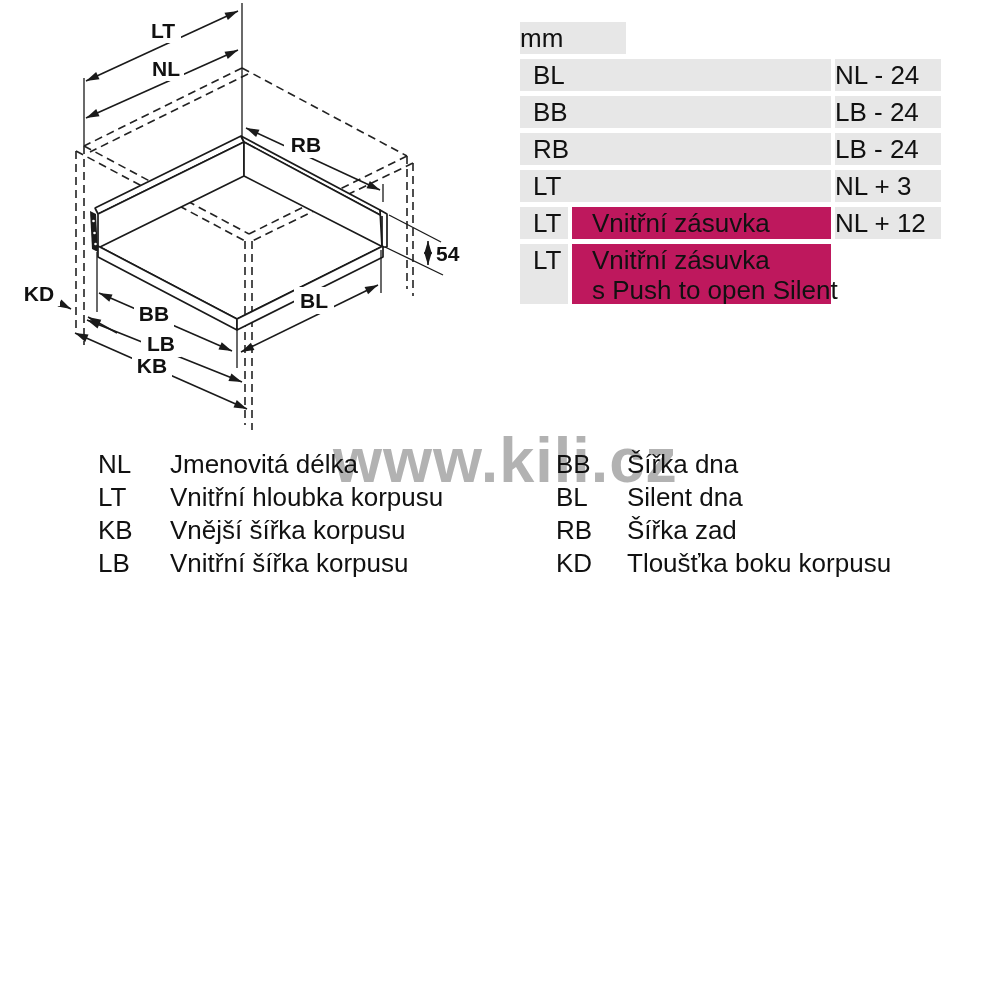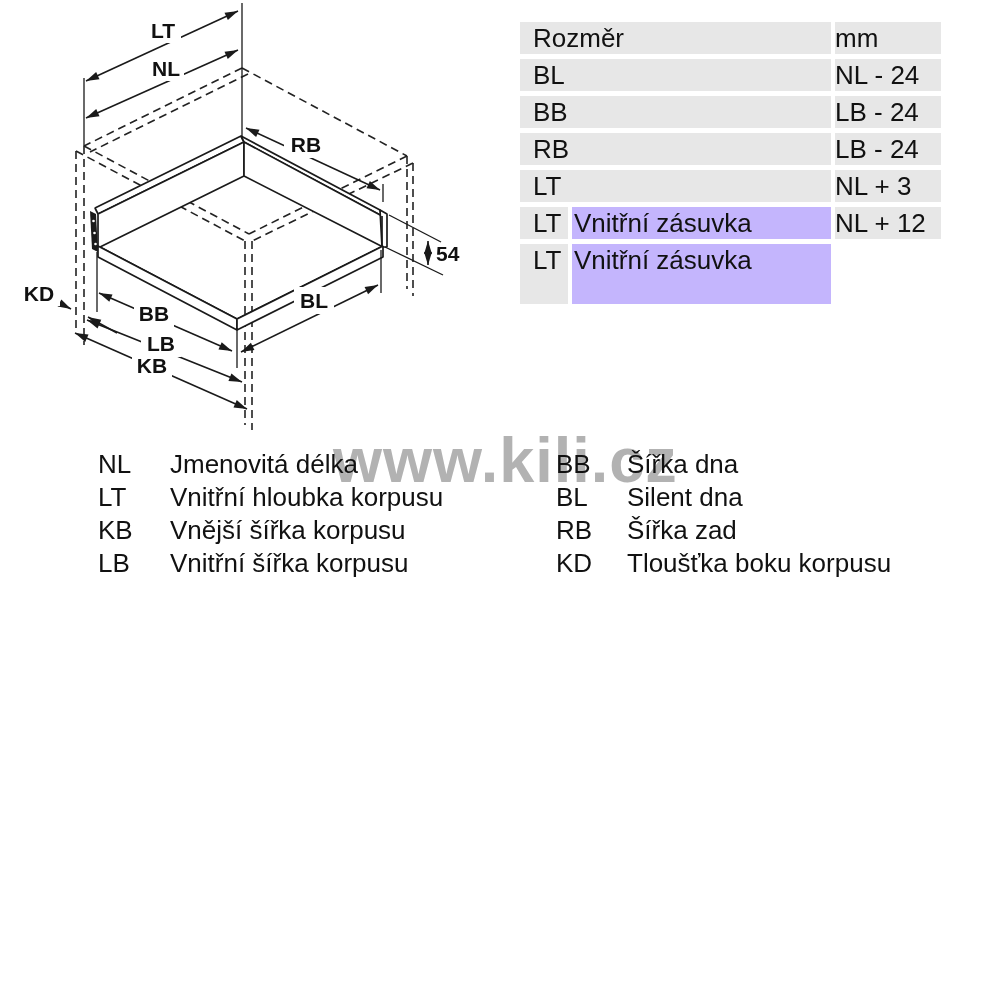--- a/index.html
+++ b/index.html
@@ -16,21 +16,21 @@
   .lbl{font:bold 21px "Liberation Sans",sans-serif;fill:#111;}
   
   #spec{position:absolute;left:520px;top:22px;width:421px;z-index:3;
         display:flex;flex-direction:column;gap:5px;font-size:26px;}
   .row{display:flex;gap:4px;}
   .cell{background:#e7e7e7;line-height:32px;height:32px;white-space:nowrap;}
   .c1{width:311px;padding-left:13px;box-sizing:border-box;}
   .cv{width:106px;box-sizing:border-box;}
   .csplit{width:311px;display:flex;gap:4px;padding:0;background:none;}
   .ca{width:48px;padding-left:13px;box-sizing:border-box;background:#e7e7e7;}
-  .cs{width:259px;padding-left:2px;box-sizing:border-box;background:#c4b5fd;}
+  .cs{width:259px;padding-left:20px;box-sizing:border-box;background:#be185d;}
   .tall{height:60px;}
   .tall .cell,.tall .ca,.tall .cs{height:60px;}
   .two{line-height:30px;padding-top:1px;}
   .topline{line-height:30px;padding-top:1px;}
   
   .lg{position:absolute;z-index:3;font-size:26px;line-height:33px;white-space:nowrap;}
   .lga{position:absolute;left:0;top:0;}
   
   #wm{position:absolute;left:333px;top:424px;z-index:1;
       font:bold 63px "Liberation Sans",sans-serif;color:#b2b2b2;letter-spacing:1px;}
@@ -120,21 +120,20 @@
       <rect class="lblbg" x="132" y="352" width="40" height="27"></rect>
       <text class="lbl" x="152" y="373" text-anchor="middle">KB</text>
       <rect class="lblbg" x="18" y="280" width="42" height="26"></rect>
       <text class="lbl" x="39" y="301" text-anchor="middle">KD</text>
       <text class="lbl" x="436" y="261">54</text>
     </g>
   </svg>
 
   <div id="spec">
     <div class="row">
-      <div class="cell c1">Rozměr</div>
       <div class="cell cv">mm</div>
     </div>
     <div class="row">
       <div class="cell c1">BL</div>
       <div class="cell cv">NL - 24</div>
     </div>
     <div class="row">
       <div class="cell c1">BB</div>
       <div class="cell cv">LB - 24</div>
     </div>
@@ -151,20 +150,21 @@
         <div class="cell ca">LT</div>
         <div class="cell cs">Vnitřní zásuvka</div>
       </div>
       <div class="cell cv">NL + 12</div>
     </div>
     <div class="row tall">
       <div class="csplit">
         <div class="cell ca topline">LT</div>
         <div class="cell cs two">
           <div>Vnitřní zásuvka</div>
+          <div>s Push to open Silent</div>
         </div>
       </div>
     </div>
   </div>
 
   <div id="wm">www.kili.cz</div>
 
   <div class="lg" style="left:98px;top:448px;">
     <span class="lga">NL</span>
     <span style="padding-left:72px;">Jmenovitá délka</span>

